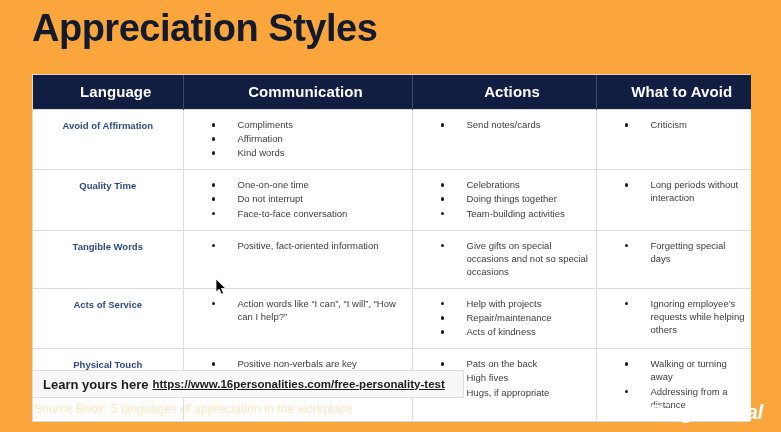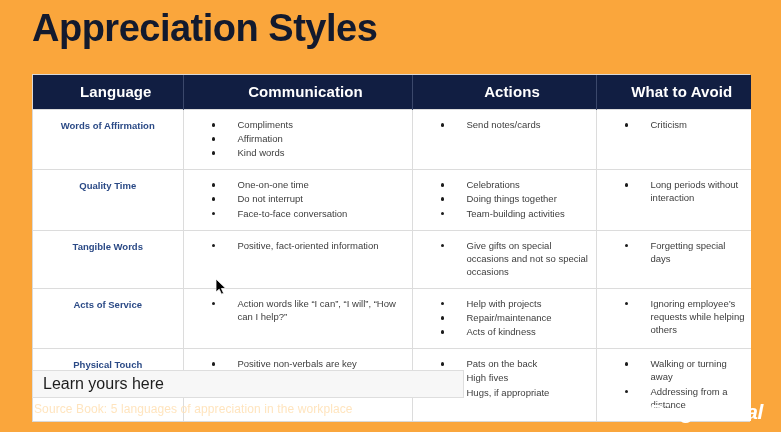--- a/index.html
+++ b/index.html
@@ -119,22 +119,22 @@
     width: 432px;
     height: 28px;
     background: #f7f7f7;
     border: 1px solid #dedede;
     box-sizing: border-box;
     display: flex;
     align-items: center;
     padding-left: 10px;
   }
   .link-bar .learn {
-    font-size: 16px;
-    font-weight: normal;
+    font-size: 13px;
+    font-weight: bold;
     color: #1d1d1d;
     white-space: nowrap;
   }
   .link-bar .url {
     font-size: 11.5px;
     font-weight: bold;
     color: #1d1d1d;
     text-decoration: underline;
     margin-left: 4px;
     white-space: nowrap;
@@ -191,21 +191,21 @@
         <th>Language</th>
         <th>Communication</th>
         <th>Actions</th>
         <th>What to Avoid</th>
       </tr>
     </thead>
     <tbody>
 
       <tr>
         <td class="lang">
-          <span>Words of Affirmation</span>
+          <span>Avoid of Affirmation</span>
         </td>
         <td>
           <ul class="bullets">
             <li>Compliments</li>
             <li>Affirmation</li>
             <li>Kind words</li>
           </ul>
         </td>
         <td>
           <ul class="bullets">
@@ -313,20 +313,21 @@
           </ul>
         </td>
       </tr>
 
     </tbody>
   </table>
 </div>
 
 <div class="link-bar">
   <span class="learn">Learn yours here</span>
+  <a class="url" href="#">https://www.16personalities.com/free-personality-test</a>
 </div>
 
 <div class="source-note">Source Book: 5 languages of appreciation in the workplace</div>
 
 <div class="brand">RingCentral</div>
 
 <svg class="cursor" viewBox="0 0 12 18" style="left: 216px; top: 279px;">
   <polygon points="0,0 0,13 3.2,10.2 5.5,15.2 7.6,14.2 5.4,9.5 9.6,9.3" fill="#000000" stroke="#ffffff" stroke-width="0.8"></polygon>
 </svg>
 

